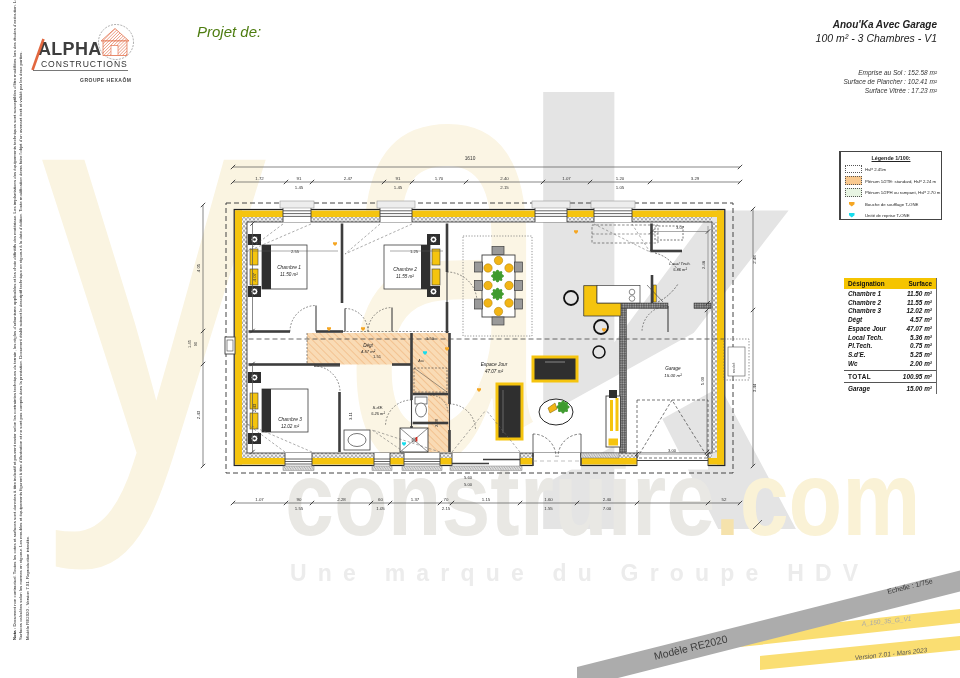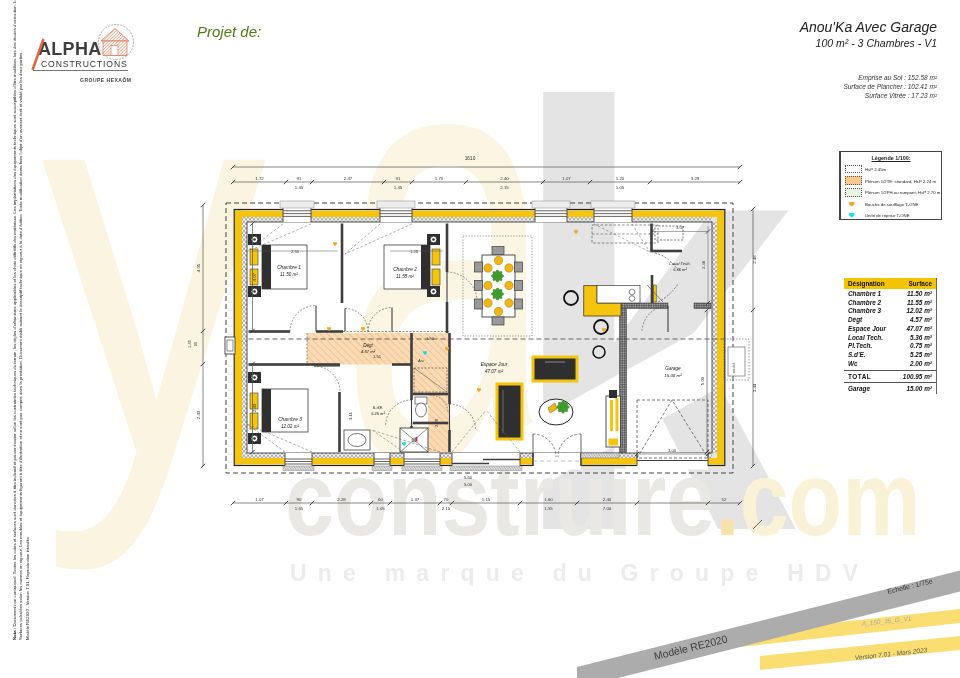--- a/index.html
+++ b/index.html
@@ -31,21 +31,21 @@
 </svg>
 
 <div class="abs" style="left:12px;top:640px;transform:rotate(-90deg);transform-origin:0 0;font-size:4.3px;line-height:1.5;color:#222;white-space:nowrap;">
 <div><b>Nota :</b> Document non contractuel. Toutes les cotes et surfaces sont données à titre indicatif et peuvent varier selon les contraintes techniques du terrain, les règles d'urbanisme applicables et les choix définitifs des matériaux. Les implantations des équipements techniques sont susceptibles d'être modifiées lors des études d'exécution. Les cotes sont à vérifier sur place avant tous travaux. Ce plan reste la propriété exclusive de la société et ne peut être reproduit sans autorisation préalable.</div>
 <div>Surfaces calculées selon les normes en vigueur. Les meubles et équipements figurent à titre d'illustration et ne sont pas compris dans la prestation. Document établi suivant le descriptif technique en vigueur à la date d'édition. Toute modification devra faire l'objet d'un avenant écrit et validé par les deux parties.</div>
 <div>Modèle RE2020 - Version 7.01. Reproduction interdite.</div>
 </div>
 
 <div class="abs" style="left:197px;top:23px;font-size:15px;font-weight:normal;font-style:italic;color:#4d7c0f;">Projet de:</div>
 <div class="abs" style="right:23px;top:19px;text-align:right;font-style:italic;color:#222;">
-  <div style="font-size:14px;font-weight:normal;">Anou'Ka Avec Garage</div>
+  <div style="font-size:10px;font-weight:bold;">Anou'Ka Avec Garage</div>
   <div style="font-size:10.5px;margin-top:2px;margin-left:41px;">100 m² - 3 Chambres - V1</div>
   <div style="font-size:6.5px;margin-top:24px;line-height:1.42;color:#333;">
     Emprise au Sol : 152.58 m²<br>
     Surface de Plancher : 102.41 m²<br>
     Surface Vitrée : 17.23 m²
   </div>
 </div>
 
 <svg class="abs" style="left:0;top:0;" width="270" height="110" viewBox="0 0 270 110">
   <defs>

